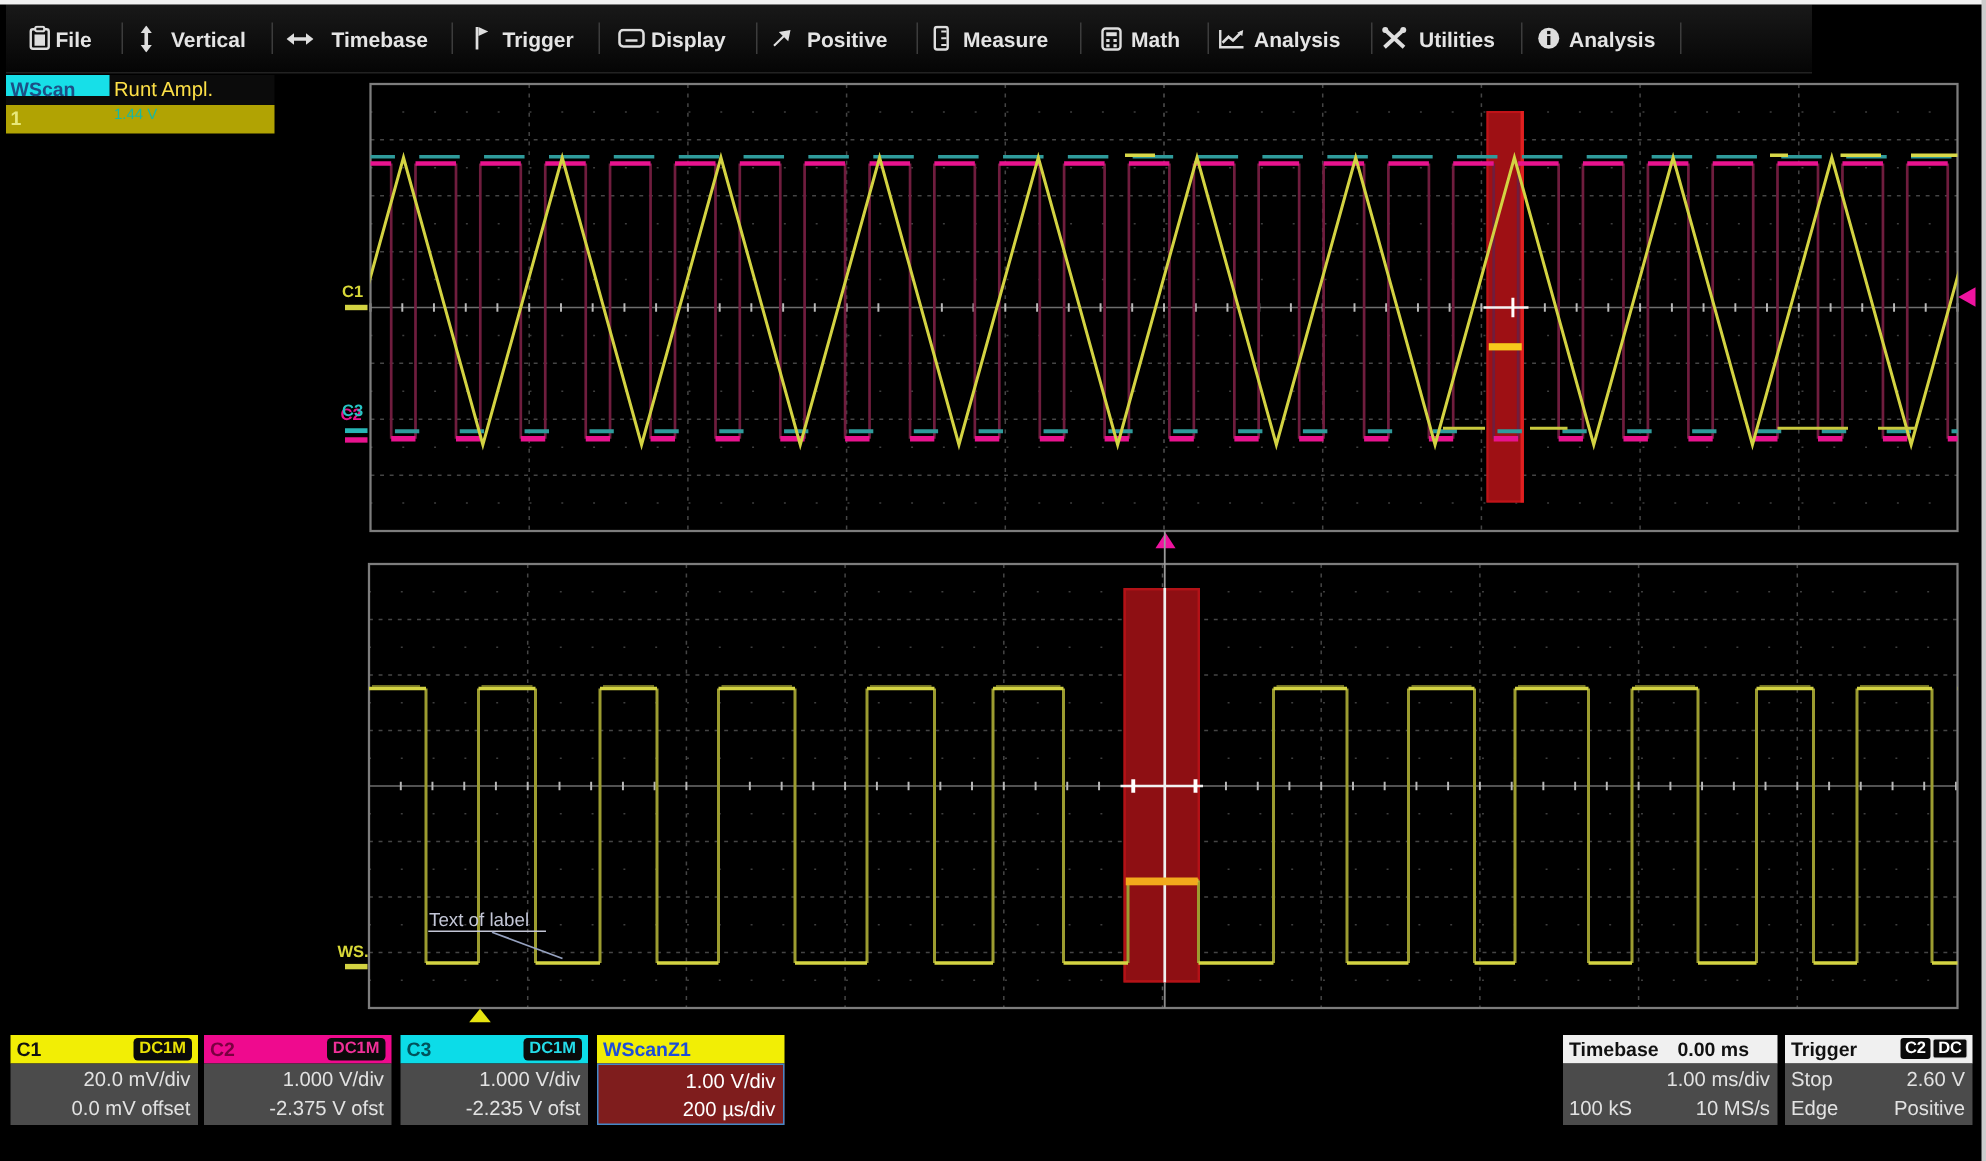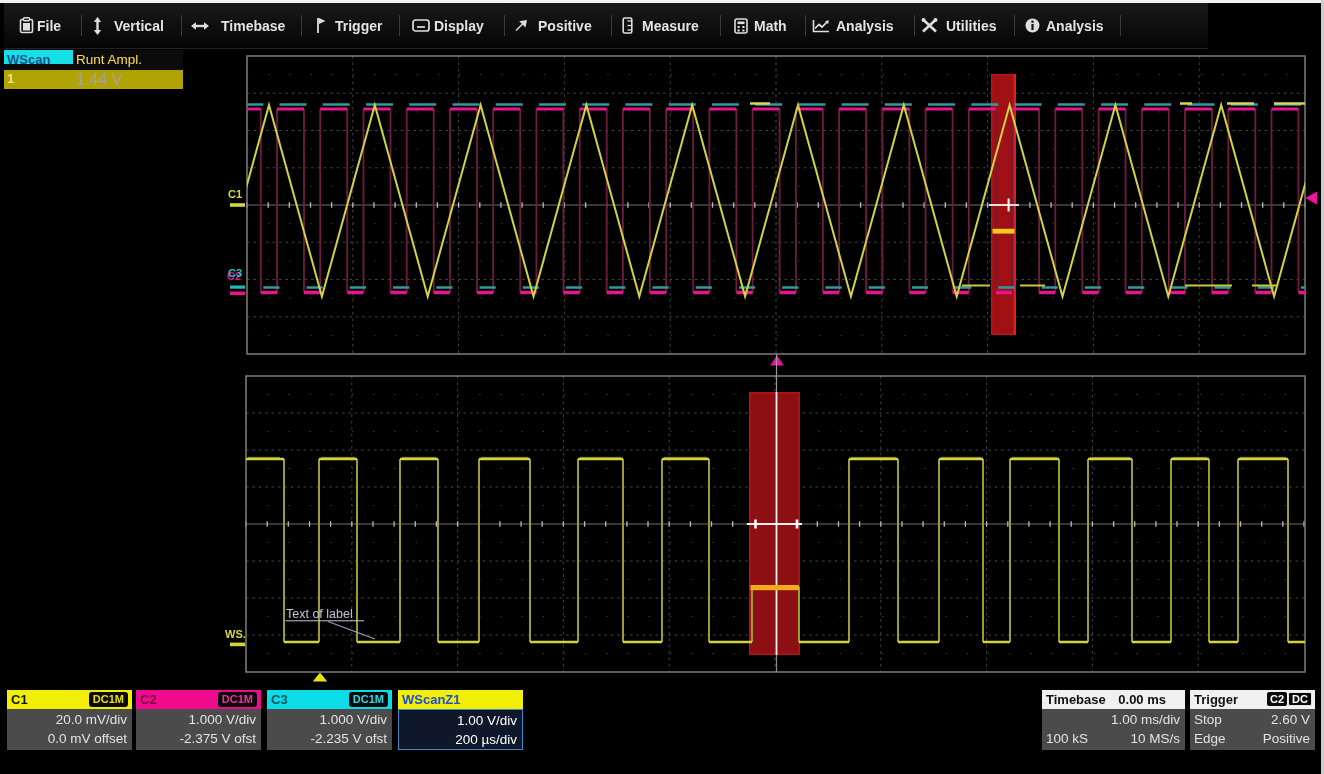--- a/index.html
+++ b/index.html
@@ -242,21 +242,21 @@
       <div class="msep" style="left:910px"></div>
       <div class="msep" style="left:1010px"></div>
       <div class="msep" style="left:1116px"></div>
     </div>
 <div id="wscan">
       <div style="position:absolute;left:0;top:0;width:179px;height:20px;background:#0b0b0b"></div>
       <div style="position:absolute;left:0;top:0;width:66px;height:14px;background:#17dfe8;color:#1c4f86;font-weight:bold;font-size:13px;line-height:20px;padding-left:3px">WScan</div>
       <div style="position:absolute;left:72px;top:2px;color:#fde047;font-size:13.5px">Runt Ampl.</div>
       <div style="position:absolute;left:0;top:20px;width:179px;height:19px;background:#b1a303"></div>
       <div style="position:absolute;left:3px;top:21px;color:#e8e87a;font-size:13px;font-weight:bold">1</div>
-      <div style="position:absolute;left:72px;top:21px;color:#a3a3a3;font-size:16px">1.44 V</div>
+      <div style="position:absolute;left:72px;top:21px;color:#14b8a6;font-size:10px">1.44 V</div>
     </div>
 <div id="descrow">
       <div class="chb" style="left:7px">
         <div class="chh" style="background:#f2ee05;color:#111">C1<span class="dcb" style="color:#e8e005">DC1M</span></div>
         <div class="chm">
           <div class="chr">20.0 mV/div</div>
           <div class="chr">0.0 mV offset</div>
         </div>
       </div>
       <div class="chb" style="left:136px">
@@ -268,21 +268,21 @@
       </div>
       <div class="chb" style="left:267px">
         <div class="chh" style="background:#0cdce8;color:#00525c">C3<span class="dcb" style="color:#25dce8">DC1M</span></div>
         <div class="chm">
           <div class="chr">1.000 V/div</div>
           <div class="chr">-2.235 V ofst</div>
         </div>
       </div>
       <div class="chb" style="left:398px">
         <div class="chh" style="background:#f2ee05;color:#1d4ed8">WScanZ1</div>
-        <div class="chm" style="background:#0f172a;border:1.5px solid #4488c8;color:#fff">
+        <div class="chm" style="background:#7f1d1d;border:1.5px solid #4488c8;color:#fff">
           <div class="chr">1.00 V/div</div>
           <div class="chr">200 µs/div</div>
         </div>
       </div>
       <div class="chb" style="left:1042px;width:143px">
         <div class="chh" style="background:#f0f0f0;color:#111">Timebase<span style="float:right;margin-right:19px">0.00 ms</span></div>
         <div class="chm">
           <div class="chr">1.00 ms/div</div>
           <div class="chr"><span style="float:left">100 kS</span>10 MS/s</div>
         </div>

